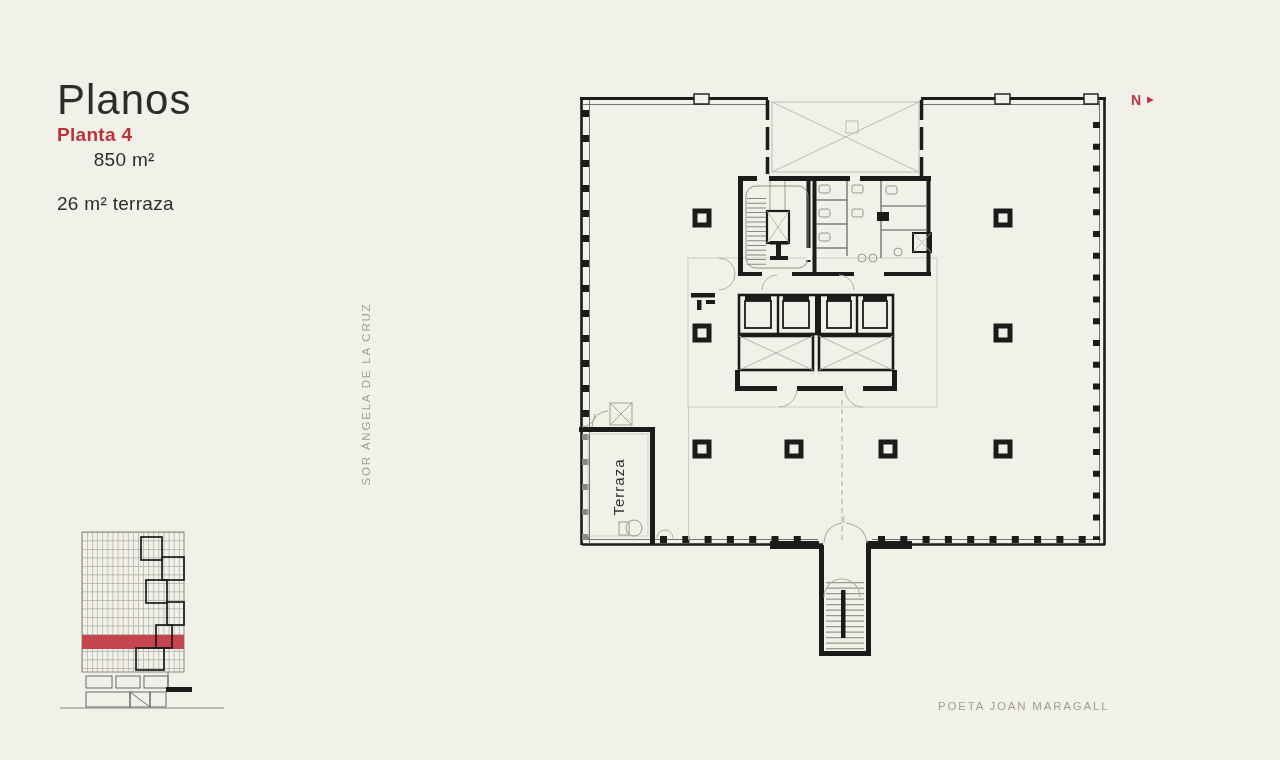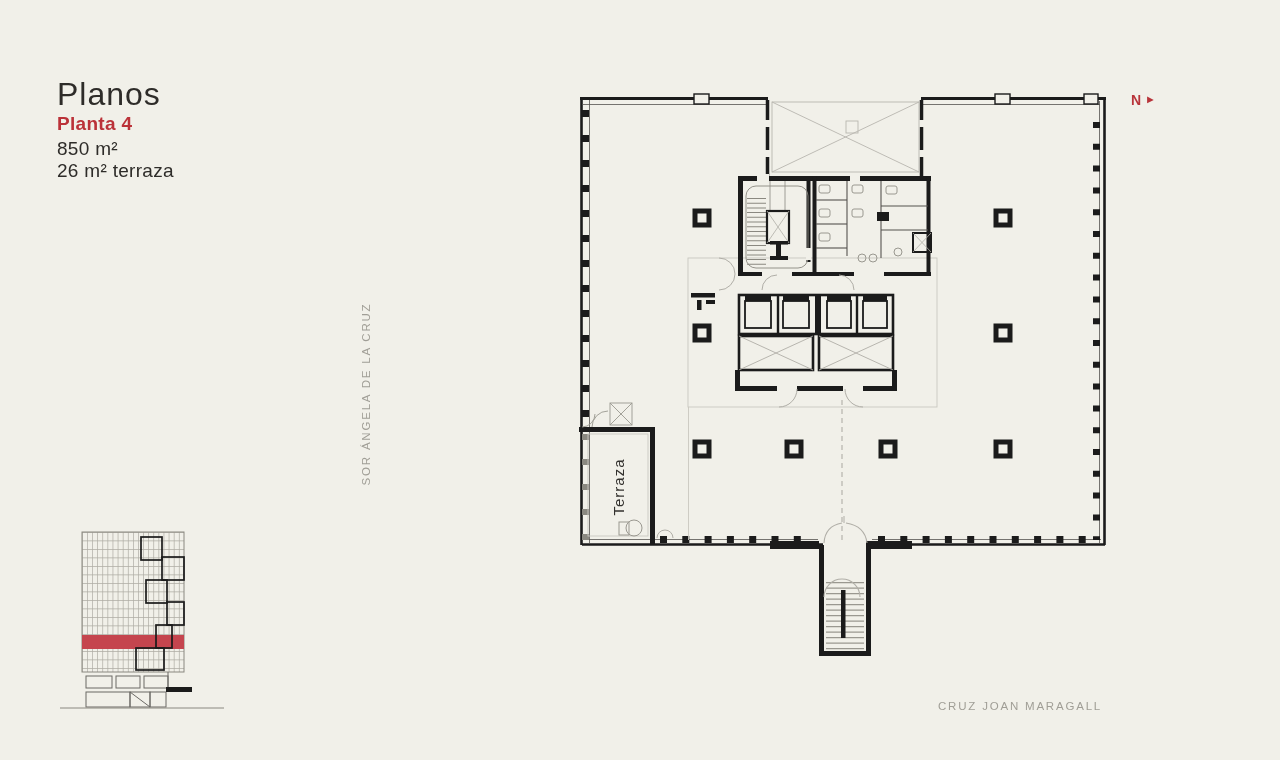--- a/index.html
+++ b/index.html
@@ -8,24 +8,24 @@
     position:relative;
     background:#f1f0e9;
     font-family:"Liberation Sans", sans-serif;
     color:#2e2c29;
     overflow:hidden;
   }
   .abs { position:absolute; }
 
   
   .title-block { left:57px; top:76px; }
-  .page-title { font-size:32px; font-weight:400; letter-spacing:1px; color:#2e2c29; }
+  .page-title { font-size:42px; font-weight:400; letter-spacing:1px; color:#2e2c29; }
   .floor-label { font-size:19px; font-weight:700; color:#bb3239; letter-spacing:.3px; }
-  .floor-area { margin-top:3px; font-size:19px; font-weight:500; color:#2e2c29; letter-spacing:.3px; }
-  .terrace-area { font-size:19px; font-weight:500; color:#2e2c29; letter-spacing:.3px; }
+  .floor-area { margin-top:3px; font-size:19px; font-weight:500; color:#2e2c29; letter-spacing:.3px;text-align:center; }
+  .terrace-area { margin-top:22px; font-size:19px; font-weight:500; color:#2e2c29; letter-spacing:.3px; }
 
   
   .street { font-size:11.5px; letter-spacing:1.8px; color:#a09e96; white-space:nowrap; }
   .street-west { left:366px; top:394px; transform:translate(-50%,-50%) rotate(-90deg); }
   .street-south { left:938px; top:700px; }
 
   
   .compass { left:1131px; top:92px; color:#b8343a; font-weight:700; font-size:14px; letter-spacing:1px; display:flex; align-items:center; }
   .compass .tri { font-size:8px; margin-left:5px; line-height:1; }
 
@@ -35,21 +35,21 @@
 <body>
 
 <div class="abs title-block">
   <div class="page-title">Planos</div>
   <div class="floor-label">Planta 4</div>
   <div class="floor-area">850 m²</div>
   <div class="terrace-area">26 m² terraza</div>
 </div>
 
 <div class="abs street street-west">SOR ÁNGELA DE LA CRUZ</div>
-<div class="abs street street-south">CRUZ JOAN MARAGALL</div>
+<div class="abs street street-south">POETA JOAN MARAGALL</div>
 
 <div class="abs compass">
   <span>N</span>
   <span class="tri">▶</span>
 </div>
 
 <svg class="abs" style="left:58px; top:530px; width:168px; height:186px" viewBox="0 0 168 186">
 
   <g>
     <line x1="24" y1="72" x2="126" y2="72" stroke="#aeaca4" stroke-width="140" stroke-dasharray="0.7 4.4"></line>

